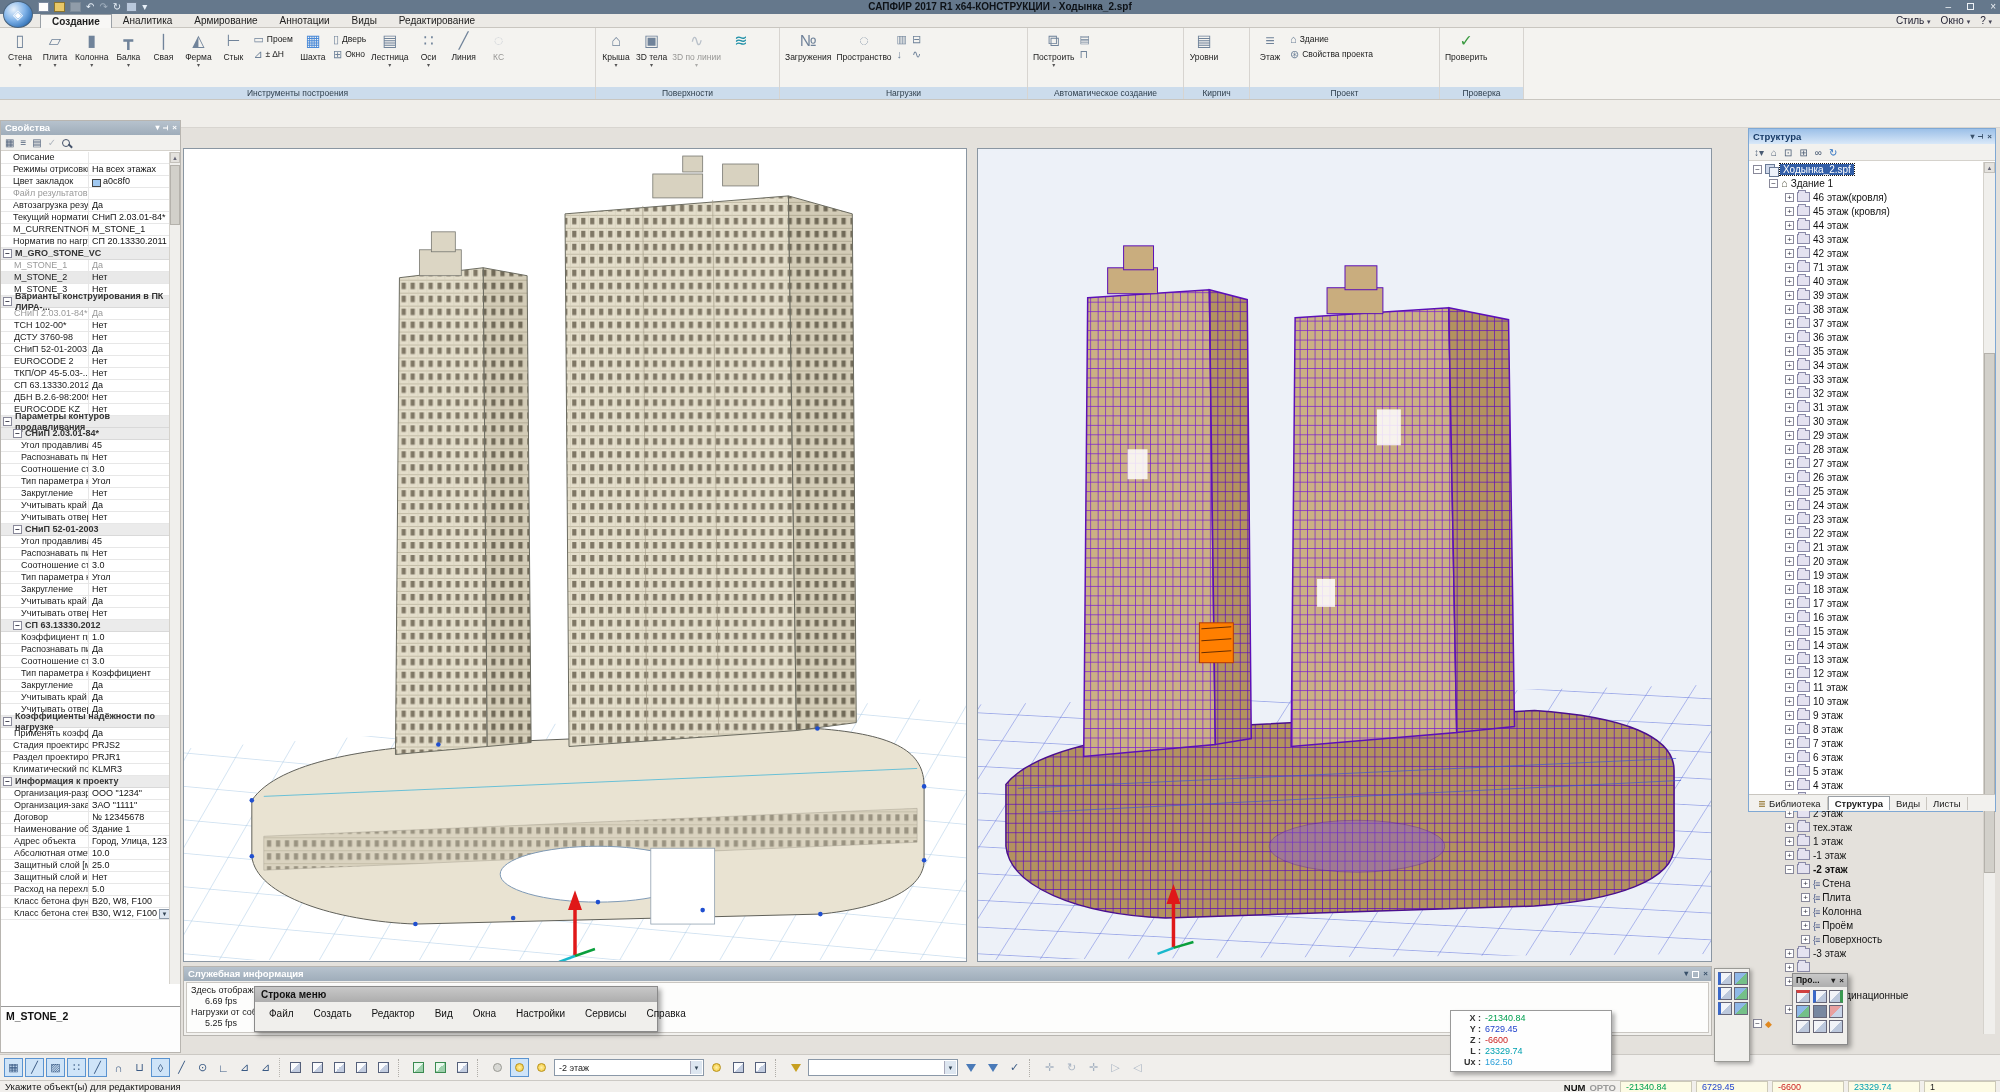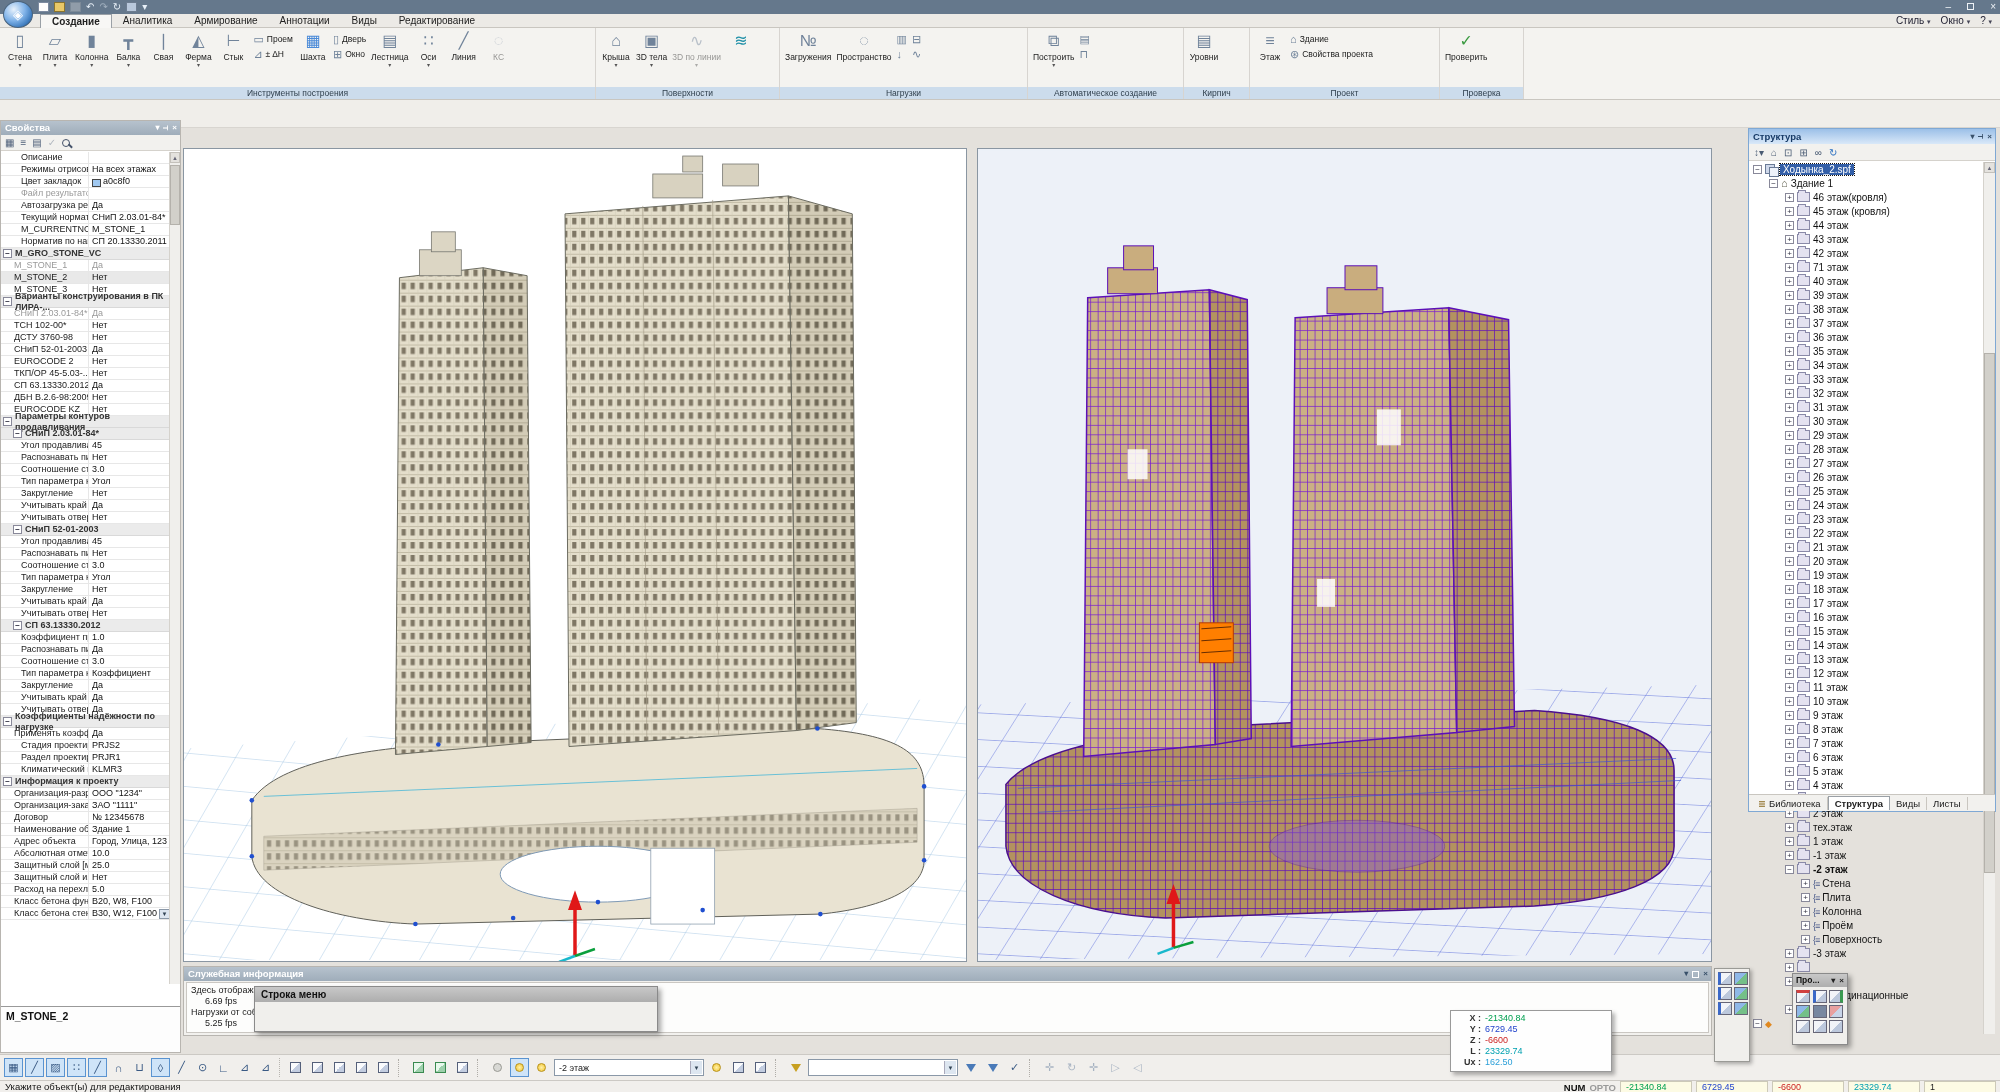--- a/index.html
+++ b/index.html
@@ -61,21 +61,21 @@
   .i-pin{display:inline-block;transform:rotate(90deg);font-weight:bold;font-size:8px;}
   
   #props{position:absolute;left:0;top:120px;width:181px;height:933px;background:#ffffff;border:1px solid #b8b5b0;}
   #ptools{height:16px;background:#f2f1ee;border-bottom:1px solid #d5d2cc;display:flex;align-items:center;gap:6px;padding:0 4px;}
   .pt{font-size:10px;color:#50617a;line-height:14px;}
   .pt.dis{opacity:.4;}
   .i-mag{position:relative;display:inline-block;width:8px;height:8px;border:1.5px solid #45536a;border-radius:50%;}
   .i-mag::after{content:"";position:absolute;width:5px;height:1.5px;background:#45536a;transform:rotate(45deg);right:-4px;bottom:-1px;}
   #pgrid{position:absolute;left:0;top:31px;width:169px;height:832px;overflow:hidden;background:#fff;}
   .prow{display:flex;height:12px;line-height:11px;border-bottom:1px solid #e7e7e7;font-size:9px;}
-  .prow .plabel{width:88px;padding-left:20px;border-right:1px solid #e7e7e7;color:#222;white-space:nowrap;overflow:hidden;}
+  .prow .plabel{width:88px;padding-left:12px;border-right:1px solid #e7e7e7;color:#222;white-space:nowrap;overflow:hidden;}
   .prow .pval{flex:1;padding-left:3px;color:#111;white-space:nowrap;overflow:hidden;display:flex;align-items:flex-end;gap:2px;}
   .prow.ind1 .plabel{padding-left:13px;}
   .prow.ind2 .plabel{padding-left:20px;}
   .prow.grey .plabel,.prow.grey .pval{color:#9a9a9a;}
   .prow.sel{background:#e9e9e9;}
   .prow.cat{background:#ebebeb;font-weight:bold;color:#333;border-bottom:1px solid #d9d9d9;padding-left:2px;align-items:center;gap:3px;}
   .prow.cat.sub{padding-left:12px;}
   .exp{display:inline-block;width:9px;height:9px;border:1px solid #889;background:#fff;font-size:8px;
     line-height:7px;text-align:center;color:#334;flex:0 0 9px;}
   .swatch{display:inline-block;width:9px;height:8px;border:1px solid #444;}
@@ -203,20 +203,21 @@
     <div id="qat">
         <span class="qi qi-new"></span>
         <span class="qi qi-open"></span>
         <span class="qi qi-save qi-dis"></span>
         <span class="qi qi-txt">↶</span>
         <span class="qi qi-txt qi-dis">↷</span>
         <span class="qi qi-txt">↻</span>
         <span class="qi qi-ws"></span>
         <span class="qi qi-txt">▾</span>
       </div>
+    <div id="title-text">САПФИР 2017 R1 x64-КОНСТРУКЦИИ - Ходынка_2.spf</div>
     <div id="win-btns">
       <span class="wbtn g-min"></span>
       <span class="wbtn"><span class="i-restore"></span></span>
       <span class="wbtn g-close"></span>
     </div>
   </div>
   <span class="app-logo">◈</span>
 
   <div id="tabrow">
     <div id="rtabs">
@@ -942,20 +943,30 @@
         <div class="svc-line">Здесь отображает</div>
         <div class="svc-line ind">6.69 fps</div>
         <div class="svc-line">Нагрузки от собст</div>
         <div class="svc-line ind">5.25 fps</div>
       </div>
   </div>
 
 
   <div id="menu-palette">
     <div class="mp-cap">Строка меню</div>
+    <div id="mp-items">
+        <span class="mitem">Файл</span>
+        <span class="mitem">Создать</span>
+        <span class="mitem">Редактор</span>
+        <span class="mitem">Вид</span>
+        <span class="mitem">Окна</span>
+        <span class="mitem">Настройки</span>
+        <span class="mitem">Сервисы</span>
+        <span class="mitem">Справка</span>
+      </div>
   </div>
 
   <div id="struct">
     <div class="scap">
       <span>Структура</span>
       <span class="cap-icons">
         <span class="g-chev"></span>
         <span class="i-pin">T</span>
         <span class="g-close"></span>
       </span>

